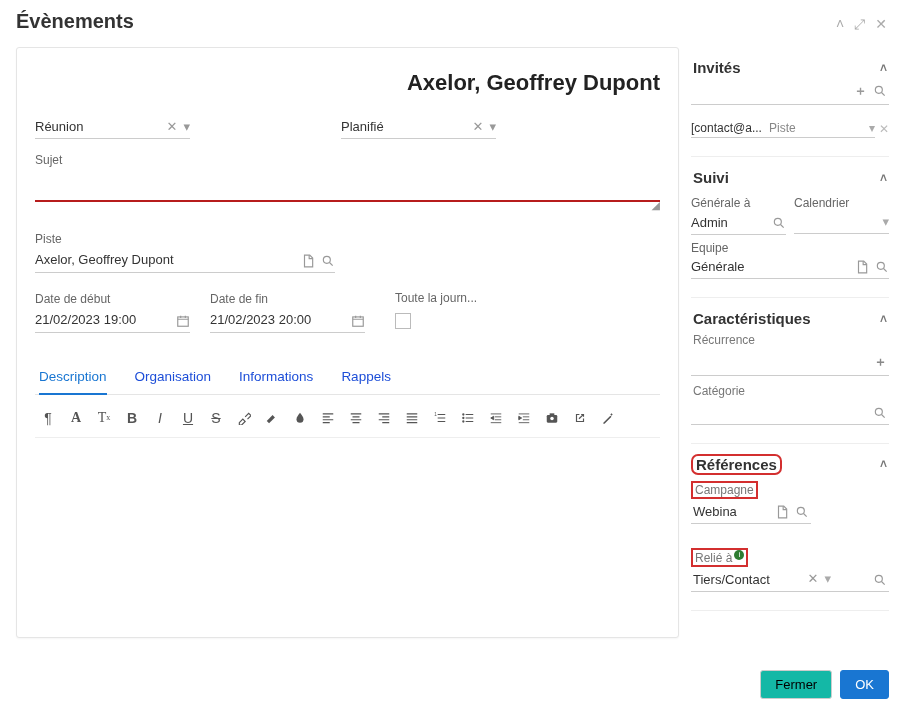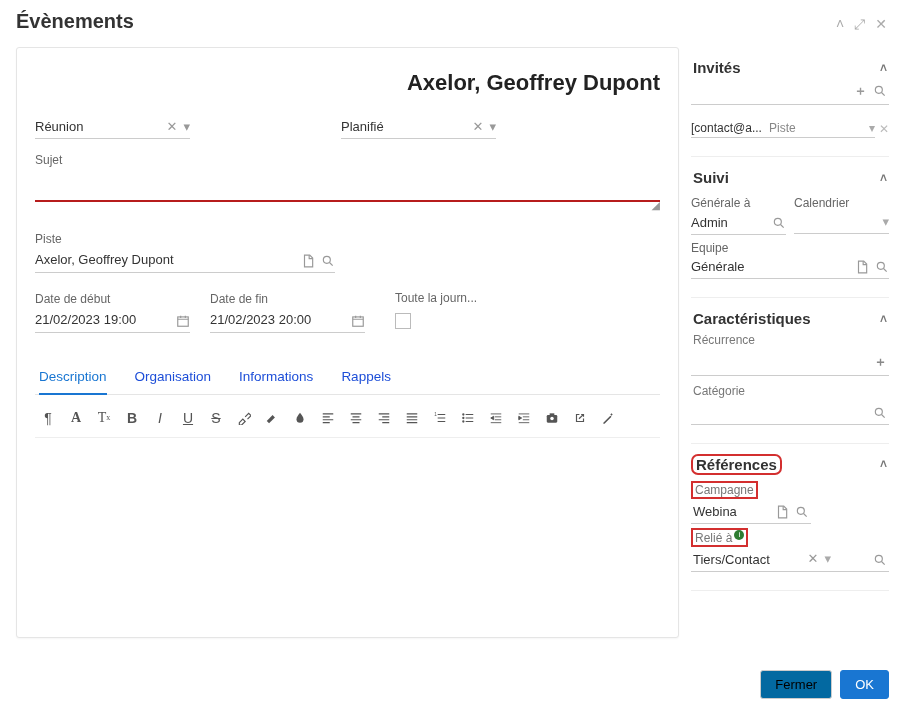--- a/index.html
+++ b/index.html
@@ -138,21 +138,21 @@
   .hl-red { outline:2px solid #d32f2f;padding:0 3px;border-radius:5px;display:inline-block;}
   .hl-red-thin { outline:2px solid #d32f2f;padding:0 2px;display:inline-block;line-height:1.2;}
   .green-dot { display:inline-block;width:10px;height:10px;border-radius:50%;background:#2e7d32;color:#fff;font-size:8px;line-height:10px;text-align:center;vertical-align:super;margin-left:2px;}
   .suivi-grid{display:flex;gap:8px;}
   .suivi-col{flex:1;}
   .suivi-label{font-size:12px;color:#666;margin:6px 0 2px 0;}
   .suivi-line{border-bottom:1px solid #ccc;padding:2px 0 4px 0;display:flex;justify-content:space-between;align-items:flex-end;font-size:13px;}
   .footer {
     position:absolute;bottom:8px;right:14px;display:flex;gap:8px;
   }
-  .btn { padding:6px 14px;font-size:13px;border-radius:3px;border:1px solid #ccc;background:#0369a1;cursor:pointer;}
+  .btn { padding:6px 14px;font-size:13px;border-radius:3px;border:1px solid #ccc;background:#14b8a6;cursor:pointer;}
   .btn-primary { background:#1976d2;border-color:#1976d2;color:#fff;}
   svg.ico{width:14px;height:14px;fill:currentColor;vertical-align:middle;}
   .plus-line{display:flex;justify-content:flex-end;border-bottom:1px solid #ccc;padding:2px 2px 4px 2px;color:#888;}
 </style>
 </head>
 <body>
 
 <div class="modal-header">
   <div class="modal-title">Évènements</div>
   <div class="modal-header-icons">
@@ -469,21 +469,21 @@
               </svg>
           </span>
           <span>
             <svg class="ico" viewBox="0 0 24 24">
                 <circle cx="10" cy="10" r="6" fill="none" stroke="currentColor" stroke-width="2"></circle>
                 <path d="M15 15l5 5" stroke="currentColor" stroke-width="2"></path>
               </svg>
           </span>
         </span>
       </div>
-      <div class="side-sub" style="margin-top:4px">
+      <div class="side-sub" style="margin-top:24px">
         <span class="hl-red-thin"><span>Relié à</span><span class="green-dot">i</span></span>
       </div>
       <div class="side-line">
         <span>Tiers/Contact</span>
         <span class="side-icons">
           <span>✕</span>
           <span style="color:#aaa">▾</span>
           <span style="width:30px"></span>
           <span>
             <svg class="ico" viewBox="0 0 24 24">

